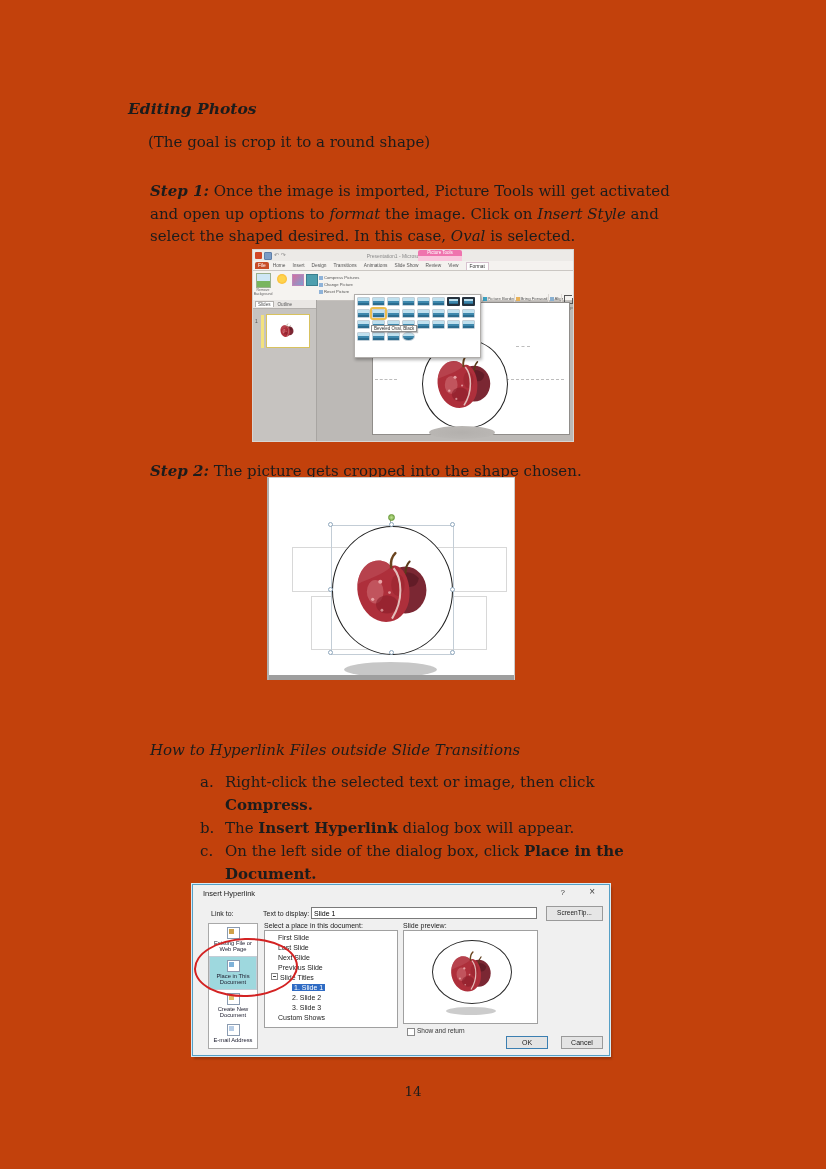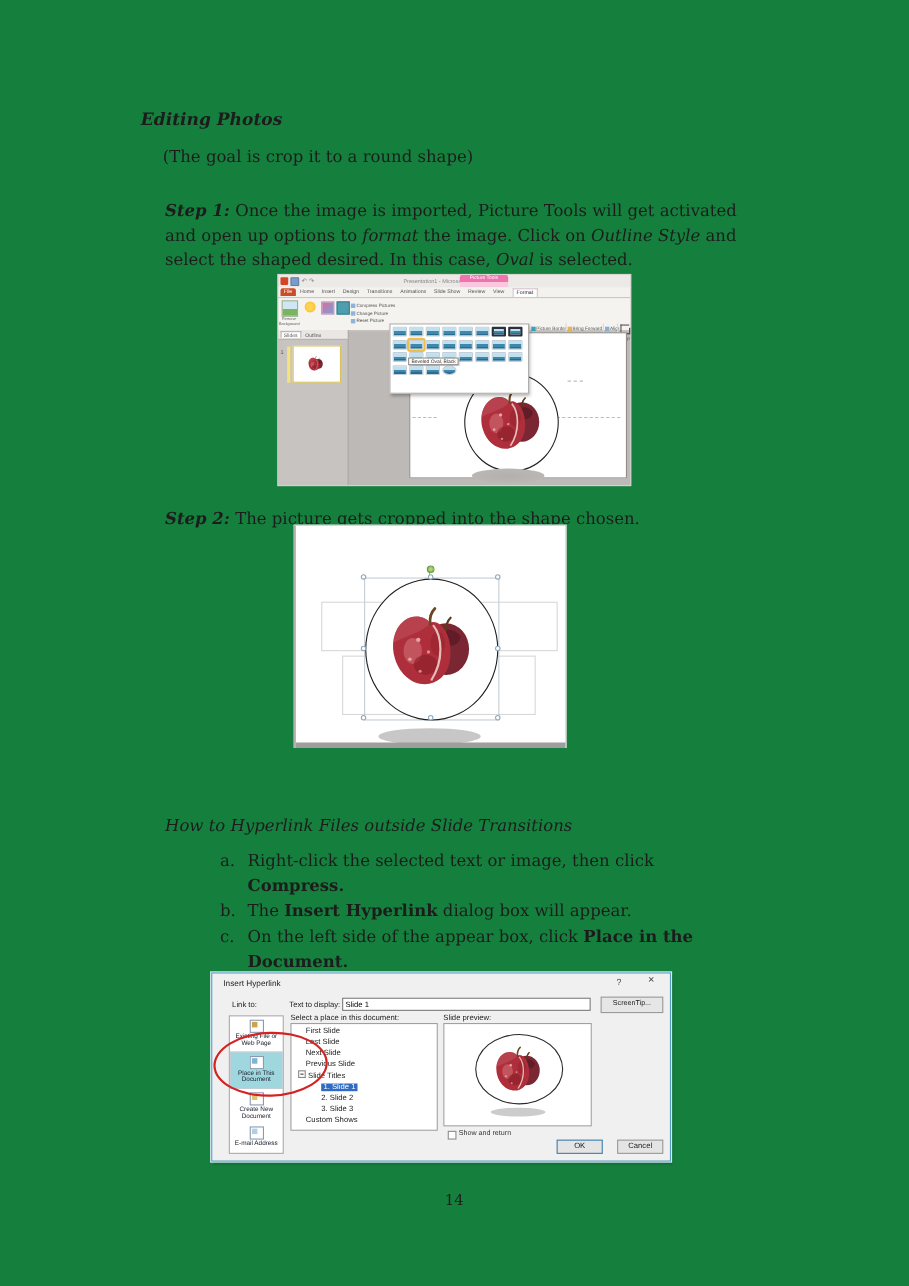--- a/index.html
+++ b/index.html
@@ -1,16 +1,16 @@
 <!DOCTYPE html>
 <html><head>
 <meta charset="utf-8">
 <style>
   html,body{margin:0;padding:0;background:#888;}
-  .page{position:relative;width:826px;height:1169px;background:#15803d;margin:0 auto;
+  .page{position:relative;width:826px;height:1169px;background:#c2410c;margin:0 auto;
         font-family:"DejaVu Serif",serif;color:#1c1c1c;overflow:hidden;}
   .abs{position:absolute;}
 
   
   .doc-heading{left:128px;top:99px;font-size:15.5px;font-weight:bold;font-style:italic;}
   .doc-goal{left:148px;top:133px;font-size:15px;}
   .doc-step1{left:150px;top:165px;width:545px;font-size:15px;line-height:22.5px;}
   .doc-step2{left:150px;top:447px;font-size:15px;}
   .bi{font-weight:bold;font-style:italic;}
   .it{font-style:italic;}
@@ -167,21 +167,21 @@
       <path d="M49,23 C48,16 50,10 54,6" stroke="#6b451f" stroke-width="3" fill="none" stroke-linecap="round"></path>
     </g>
   </defs>
 </svg>
 
 <div class="page">
 
   <div class="abs doc-heading">Editing Photos</div>
   <div class="abs doc-goal">(The goal is crop it to a round shape)</div>
 
-  <p class="abs doc-step1"><span class="bi">Step 1:</span><span> Once the image is imported, Picture Tools will get activated and open up options to </span><span class="it">format</span><span> the image. Click on </span><span class="it">Outline Style</span><span> and select the shaped desired. In this case, </span><span class="it">Oval</span><span> is selected.</span></p>
+  <p class="abs doc-step1"><span class="bi">Step 1:</span><span> Once the image is imported, Picture Tools will get activated and open up options to </span><span class="it">format</span><span> the image. Click on </span><span class="it">Insert Style</span><span> and select the shaped desired. In this case, </span><span class="it">Oval</span><span> is selected.</span></p>
 
   <div class="abs s1">
     <div class="abs s1-title">
       <span class="abs qat-ppt"></span>
       <span class="abs qat-save"></span>
       <span class="abs qat-undo">↶ ↷</span>
       <span class="abs s1-title-text">Presentation1 - Microsoft PowerPoint</span>
       <span class="abs ctx-label">Picture Tools</span>
     </div>
     <div class="abs s1-tabs">
@@ -364,21 +364,21 @@
     <div class="li">
       <span class="li-m">a.</span>
       <span class="li-t"><span>Right-click the selected text or image, then click </span><span class="bd">Compress.</span></span>
     </div>
     <div class="li">
       <span class="li-m">b.</span>
       <span class="li-t"><span>The </span><span class="bd">Insert Hyperlink</span><span> dialog box will appear.</span></span>
     </div>
     <div class="li">
       <span class="li-m">c.</span>
-      <span class="li-t"><span>On the left side of the appear box, click </span><span class="bd">Place in the Document.</span></span>
+      <span class="li-t"><span>On the left side of the dialog box, click </span><span class="bd">Place in the Document.</span></span>
     </div>
   </div>
 
   <div class="abs dlg">
     <span class="abs dlg-title">Insert Hyperlink</span>
     <span class="abs dlg-help">?</span>
     <span class="abs dlg-close">×</span>
     <span class="abs lbl7 dlg-linkto">Link to:</span>
     <span class="abs lbl7 dlg-ttd-lbl">Text to display:</span>
     <input class="abs dlg-ttd" value="Slide 1" style="">

